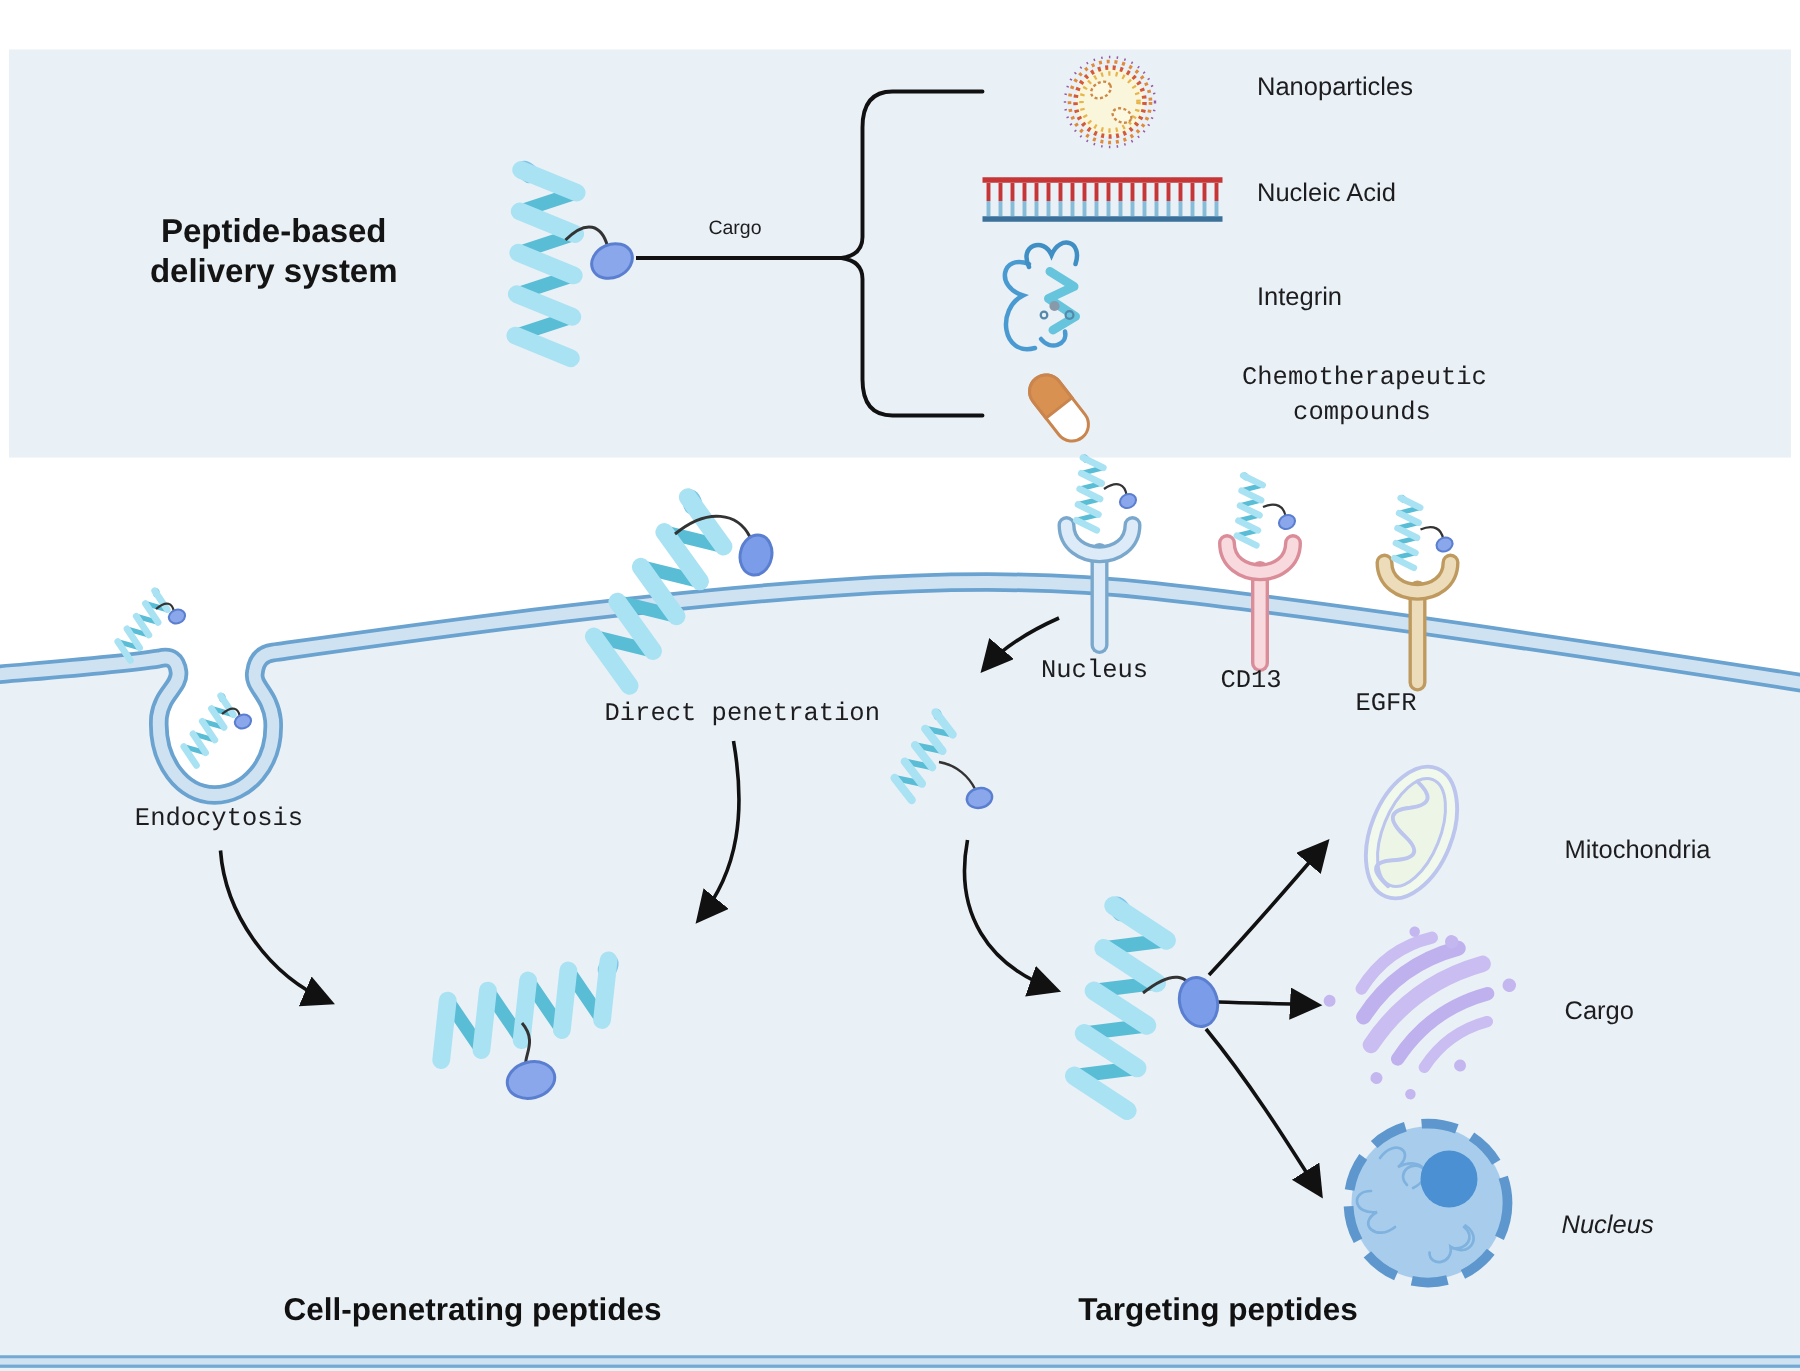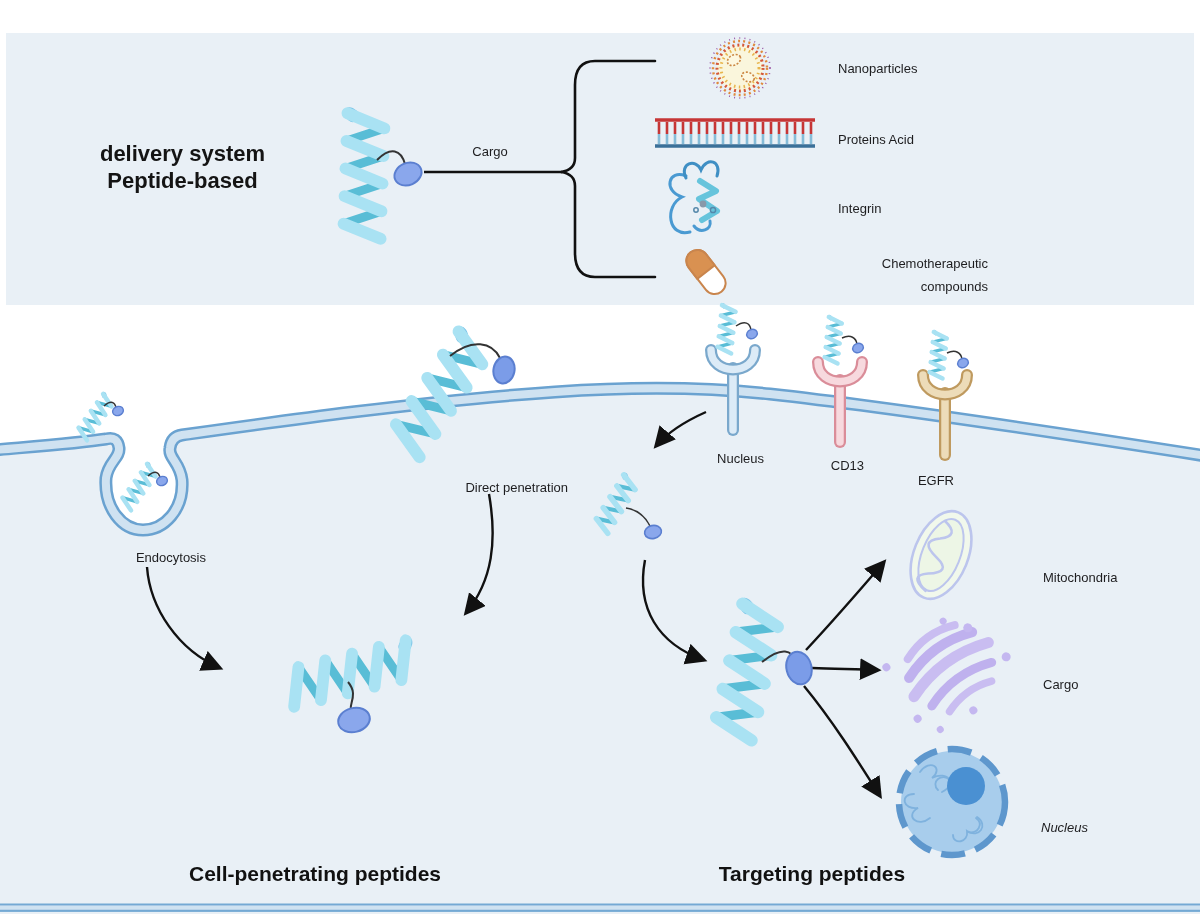--- a/index.html
+++ b/index.html
@@ -1,20 +1,20 @@
 <!DOCTYPE html>
 <html><head>
 <meta charset="utf-8">
 <style>
   html,body{margin:0;padding:0;background:#ffffff;}
   .canvas{position:relative;width:1200px;height:914px;background:#ffffff;overflow:hidden;
           font-family:"Liberation Sans",sans-serif;}
   .layer{position:absolute;left:0;top:0;}
-  .lbl{position:absolute;color:#1d1d1f;font-size:13px;line-height:22px;white-space:nowrap;margin-top:11px;}
-  .center{text-align:right;}
+  .lbl{position:absolute;color:#1d1d1f;font-size:17px;line-height:22px;white-space:nowrap;}
+  .center{text-align:center;font-family:Liberation Mono, monospace;}
   .wrap{white-space:normal;}
   .title{position:absolute;font-weight:bold;font-size:22px;line-height:27px;color:#141414;text-align:center;}
   .cargo-lbl{position:absolute;font-size:13px;color:#1d1d1f;text-align:center;}
   .section-lbl{position:absolute;font-weight:bold;font-size:21px;color:#111;text-align:center;white-space:nowrap;}
 </style>
 </head>
 <body>
 
 <div class="canvas">
 
@@ -215,28 +215,28 @@
   <g transform="translate(700,586)">
     <g transform="rotate(13 46 88)">
           <use href="#helix" x="19" y="10" width="55" height="156"></use>
         </g>
     <path d="M62,76 C82,60 92,64 96,76" fill="none" stroke="#333" stroke-width="2"></path>
     <ellipse cx="99" cy="82" rx="12.5" ry="16.5" transform="rotate(-14 99 82)" fill="#7b9ce8" stroke="#5b7fd0" stroke-width="2"></ellipse>
   </g>
 </svg>
 
 <div class="title" style="left:60px;top:140px;width:245px;">
+  <div>Peptide-based</div>
   <div>delivery system</div>
-  <div>Peptide-based</div>
 </div>
 
 <div class="cargo-lbl" style="left:450px;top:144px;width:80px;">Cargo</div>
 
 <div class="lbl" style="left:838px;top:47px;">Nanoparticles</div>
-<div class="lbl" style="left:838px;top:118px;">Proteins Acid</div>
+<div class="lbl" style="left:838px;top:118px;">Nucleic Acid</div>
 <div class="lbl" style="left:838px;top:187px;">Integrin</div>
 <div class="lbl center wrap" style="left:828px;top:241px;width:160px;line-height:23px;">Chemotherapeutic compounds</div>
 
 <div class="lbl center" style="left:86px;top:536px;width:120px;">Endocytosis</div>
 <div class="lbl center" style="left:403px;top:466px;width:165px;">Direct penetration</div>
 
 <div class="lbl center" style="left:694px;top:437px;width:70px;">Nucleus</div>
 <div class="lbl center" style="left:804px;top:444px;width:60px;">CD13</div>
 <div class="lbl center" style="left:894px;top:459px;width:60px;">EGFR</div>
 

